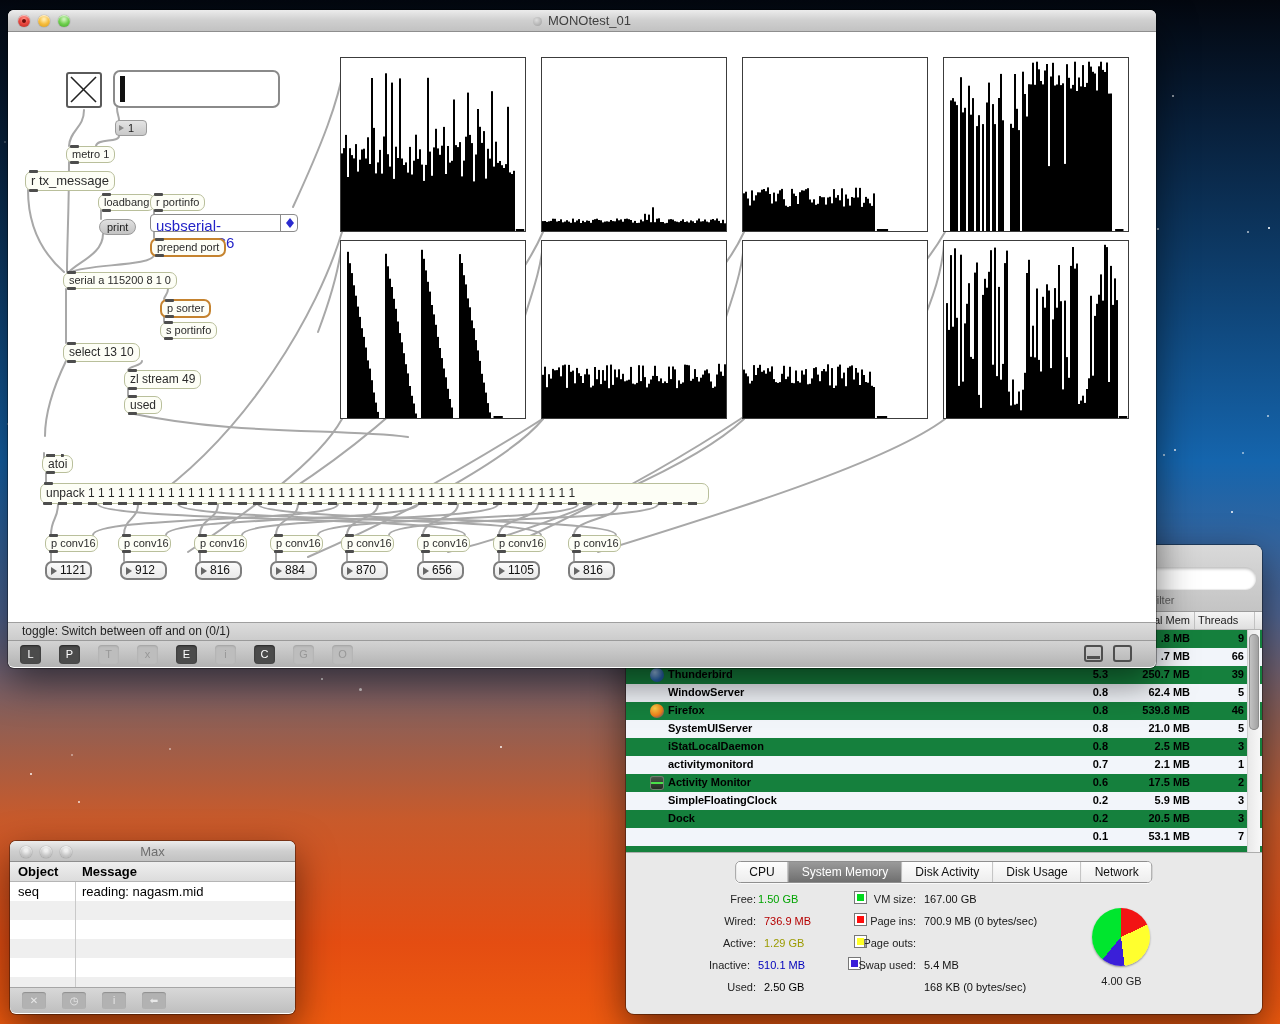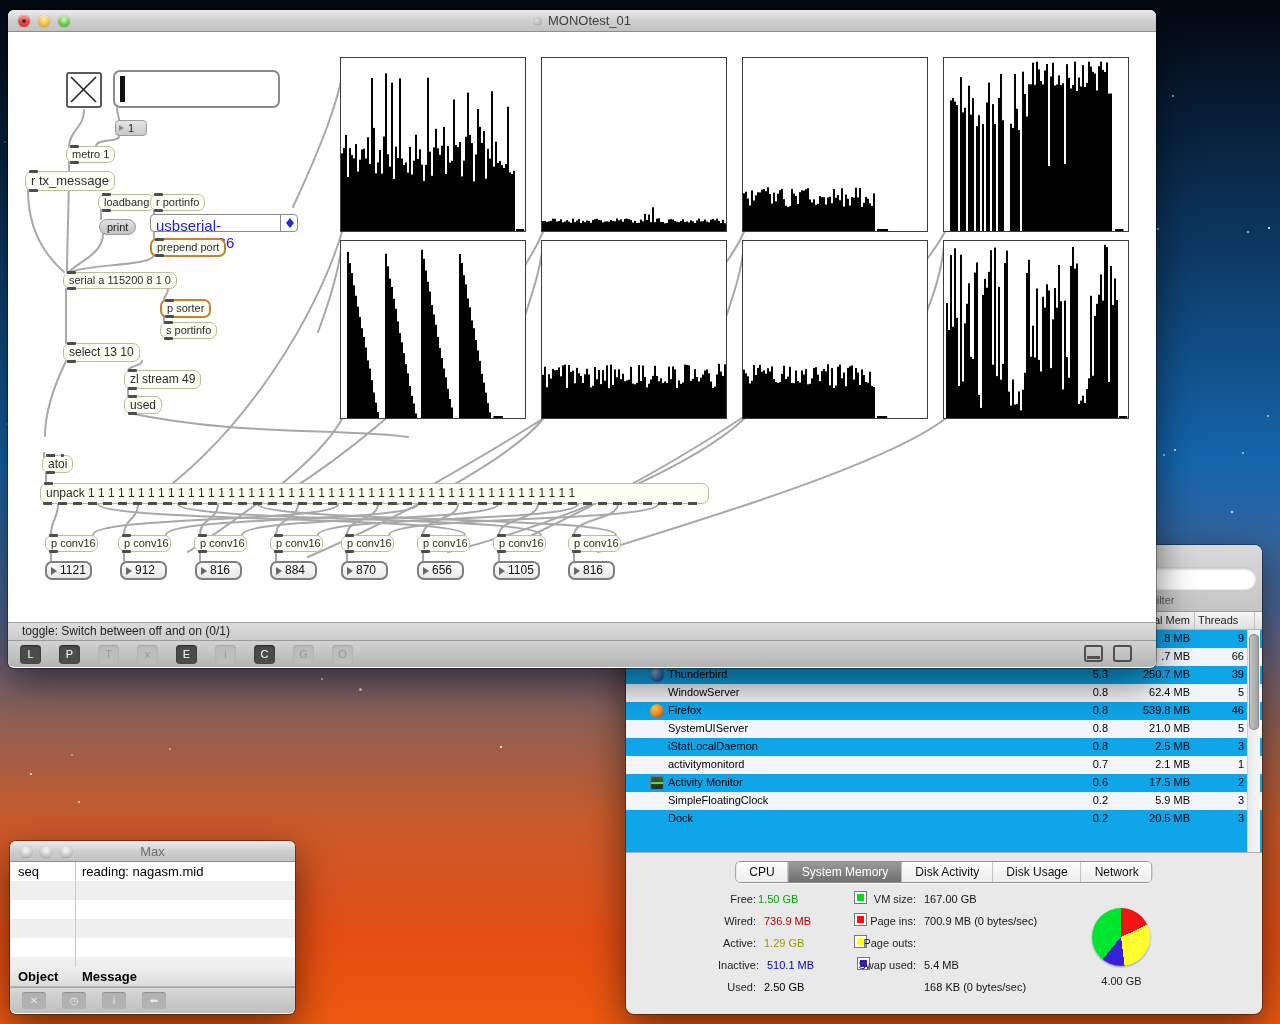--- a/index.html
+++ b/index.html
@@ -46,21 +46,21 @@
   .wmico.split::after { content:""; position:absolute; left:1px; right:1px; bottom:1px; height:3px; background:#4f4f4f; }
 
   
   #am { left:626px; top:545px; width:636px; height:469px; z-index:10; background:#e8e8e8; border-radius:8px; }
   #am-top { position:relative; height:67px; background:linear-gradient(#d9d9d9,#c4c4c4); border-radius:8px 8px 0 0; border-bottom:1px solid #9c9c9c; }
   #am-filter { position:absolute; left:414px; top:22px; width:216px; height:22px; background:#fff; border-radius:11px; box-shadow:inset 0 2px 3px rgba(0,0,0,.25), 0 1px 0 rgba(255,255,255,.6); font-size:12px; color:#9a9a9a; line-height:22px; padding-left:86px; }
   #am-filter-label { position:absolute; left:524px; top:49px; font-size:11px; color:#5f5f5f; }
   #am-header { position:relative; height:18px; background:linear-gradient(#f6f6f6,#dfdfdf); border-bottom:1px solid #b7b7b7; font-size:11px; color:#222; }
   #am-header .hc { position:absolute; top:2px; }
   #am-header .sep { position:absolute; top:0; bottom:0; width:1px; background:#c2c2c2; }
-  #am-list { position:relative; height:222px; background:#0ea5e9; overflow:hidden; }
+  #am-list { position:relative; height:222px; background:#15803d; overflow:hidden;font-weight:bold; }
   .prow { position:relative; height:18px; font-size:11px; color:#000; }
   .prow.alt { background:#f2f5fa; }
   .prow .cell { position:absolute; top:2px; white-space:nowrap; }
   .prow .r { text-align:right; }
   .picon { position:absolute; left:24px; top:2px; width:14px; height:14px; border-radius:50%; }
   .picon.thunderbird { background:radial-gradient(circle at 35% 30%, #9fc7ee, #2a67b0 60%, #154a86); }
   .picon.firefox { background:radial-gradient(circle at 35% 30%, #ffd24a, #f07f1a 55%, #27478f); }
   .picon.activity-monitor { border-radius:3px; background:linear-gradient(#4c5a4c,#1e2a1e); box-shadow:inset 0 0 0 1px #6f7f6f; }
   .picon.activity-monitor::after { content:""; display:block; margin:6px 1px 0 1px; height:2px; background:#49e049; }
   #am-scroll { position:absolute; right:2px; top:0; width:13px; height:222px; background:linear-gradient(90deg,#e9e9e9,#f7f7f7); border-left:1px solid #cfcfcf; }
@@ -263,20 +263,26 @@
           <span class="cell r" style="left:402px; width:80px;">0.2</span>
           <span class="cell r" style="left:464px; width:100px;">5.9 MB</span>
           <span class="cell r" style="left:548px; width:70px;">3</span>
         </div>
         <div class="prow">
           <span class="cell" style="left:42px;">Dock</span>
           <span class="cell r" style="left:402px; width:80px;">0.2</span>
           <span class="cell r" style="left:464px; width:100px;">20.5 MB</span>
           <span class="cell r" style="left:548px; width:70px;">3</span>
         </div>
+        <div class="prow alt">
+          <span class="cell" style="left:42px;"></span>
+          <span class="cell r" style="left:402px; width:80px;">0.1</span>
+          <span class="cell r" style="left:464px; width:100px;">53.1 MB</span>
+          <span class="cell r" style="left:548px; width:70px;">7</span>
+        </div>
       </div>
     <div id="am-scroll">
       <div id="am-thumb"></div>
     </div>
   </div>
   <div id="am-bottom">
     <div id="am-tabs">
         <div class="tab">CPU</div>
         <div class="tab sel">System Memory</div>
         <div class="tab">Disk Activity</div>
@@ -292,21 +298,21 @@
         <div class="memrow" style="left: 60px; top: 62px; width: 180px;">
           <span class="lab" style="right:110px;">Wired:</span>
           <span class="val" style="left:78px; color:#b50000;">736.9 MB</span>
           <span class="swatch" style="left: 168px; top: -2px; background: rgb(255, 13, 13);"></span>
         </div>
         <div class="memrow" style="left: 60px; top: 84px; width: 180px;">
           <span class="lab" style="right:110px;">Active:</span>
           <span class="val" style="left:78px; color:#9b9b00;">1.29 GB</span>
           <span class="swatch" style="left: 168px; top: -2px; background: rgb(255, 255, 38);"></span>
         </div>
-        <div class="memrow" style="left: 63px; top: 106px; width: 180px;">
+        <div class="memrow" style="left: 54px; top: 106px; width: 180px;">
           <span class="lab" style="right:110px;">Inactive:</span>
           <span class="val" style="left:78px; color:#0000bb;">510.1 MB</span>
           <span class="swatch" style="left: 168px; top: -2px; background: rgb(59, 31, 217);"></span>
         </div>
         <div class="memrow" style="left: 60px; top: 128px; width: 180px;">
           <span class="lab" style="right:110px;">Used:</span>
           <span class="val" style="left:78px; color:#000000;">2.50 GB</span>
         </div>
       </div>
     <div id="am-mem-right">
@@ -333,36 +339,36 @@
 </div>
 
 <div id="console" class="window">
   <div class="titlebar">
     <div class="lights">
       <span class="light gray"></span>
       <span class="light gray"></span>
       <span class="light gray"></span>
     </div>
     <span class="title">Max</span>
+  </div>
+  <div id="chead">
+    <span class="hc" style="left:8px;">Object</span>
+    <span class="hc" style="left:72px;">Message</span>
   </div>
   <div id="crows">
     <div class="crow">
         <span class="obj">seq</span>
         <span class="msg">reading: nagasm.mid</span>
       </div>
       <div class="crow alt"></div>
       <div class="crow"></div>
       <div class="crow alt"></div>
       <div class="crow"></div>
       <div class="crow alt"></div>
       <div id="cdivider"></div>
-  </div>
-  <div id="chead">
-    <span class="hc" style="left:8px;">Object</span>
-    <span class="hc" style="left:72px;">Message</span>
   </div>
   <div id="ctoolbar">
       <div class="cico">✕</div>
       <div class="cico">◷</div>
       <div class="cico">i</div>
       <div class="cico">⬅</div>
     </div>
 </div>
 
 <div id="patcher" class="window">

